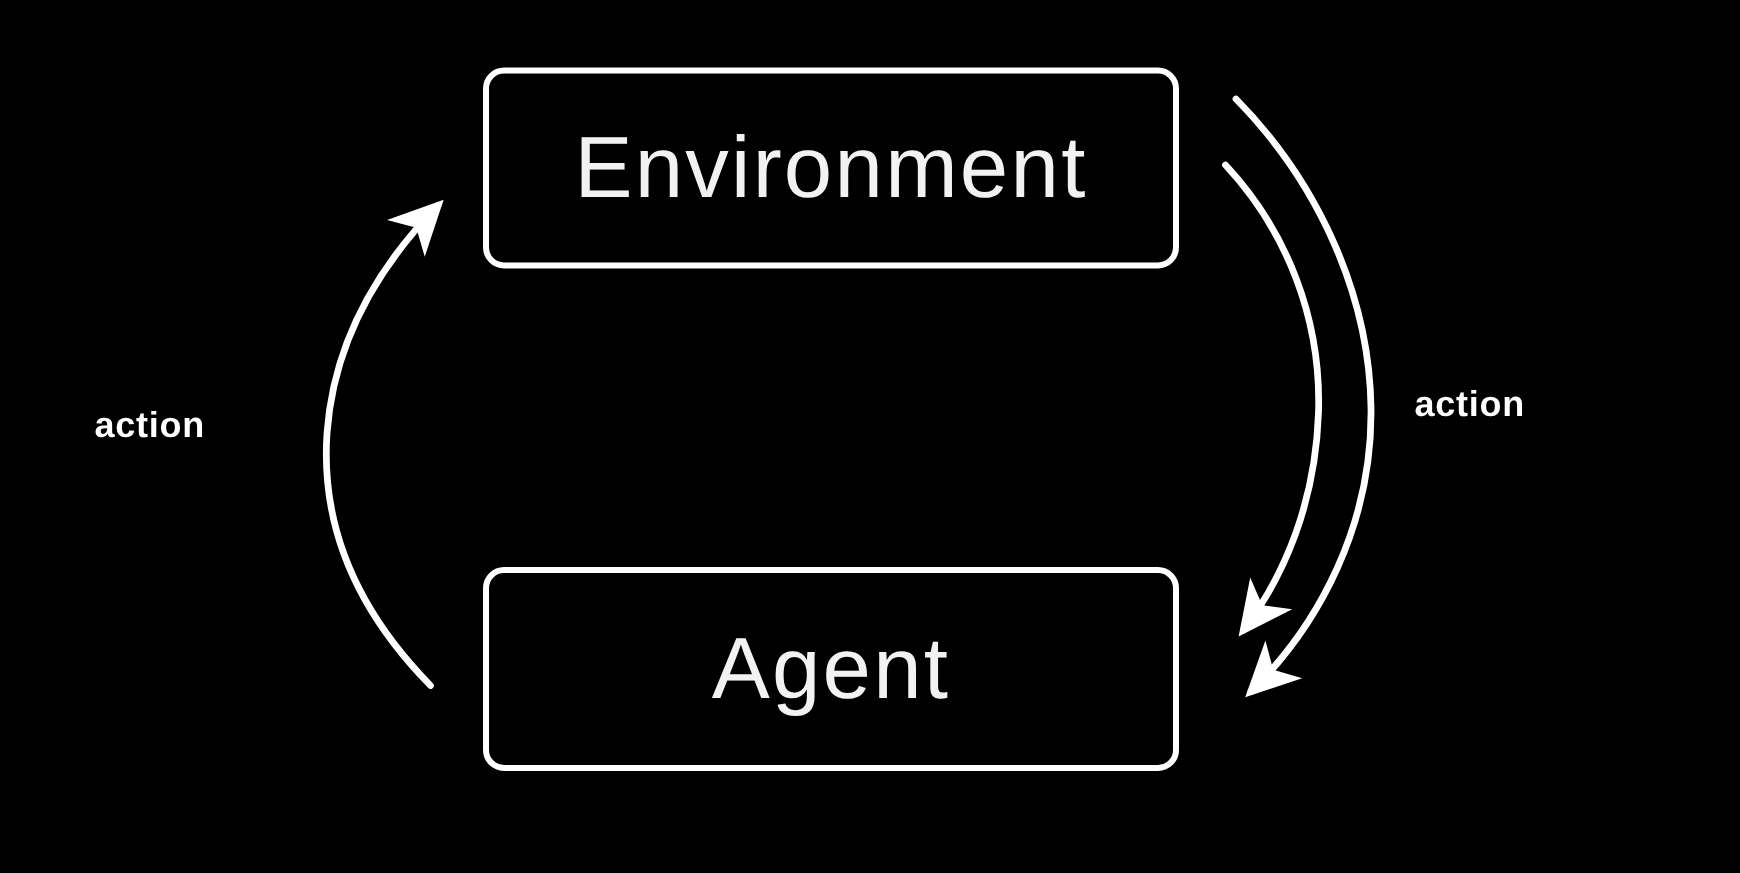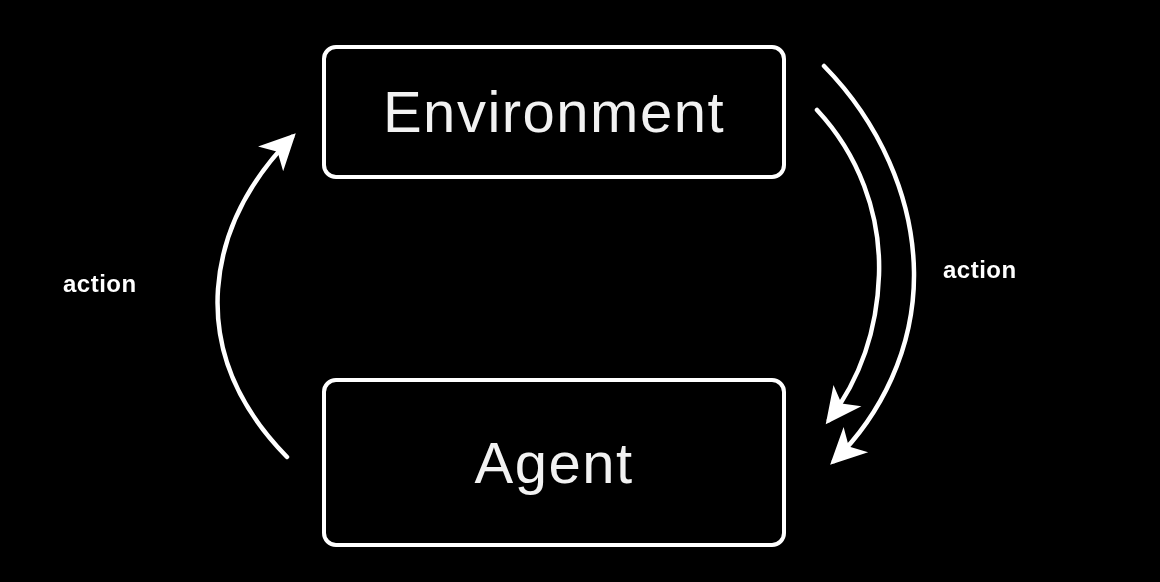--- a/index.html
+++ b/index.html
@@ -44,21 +44,21 @@
   #box-environment {
     left: 322px;
     top: 45px;
     width: 464px;
     height: 134px;
   }
   #box-agent {
     left: 322px;
     top: 378px;
     width: 464px;
-    height: 169px;
+    height: 136px;
   }
   .edge-label {
     position: absolute;
     color: #ffffff;
     font-family: "Liberation Sans", sans-serif;
     font-weight: bold;
     font-size: 24px;
     letter-spacing: 0.5px;
     line-height: 1;
     white-space: nowrap;

